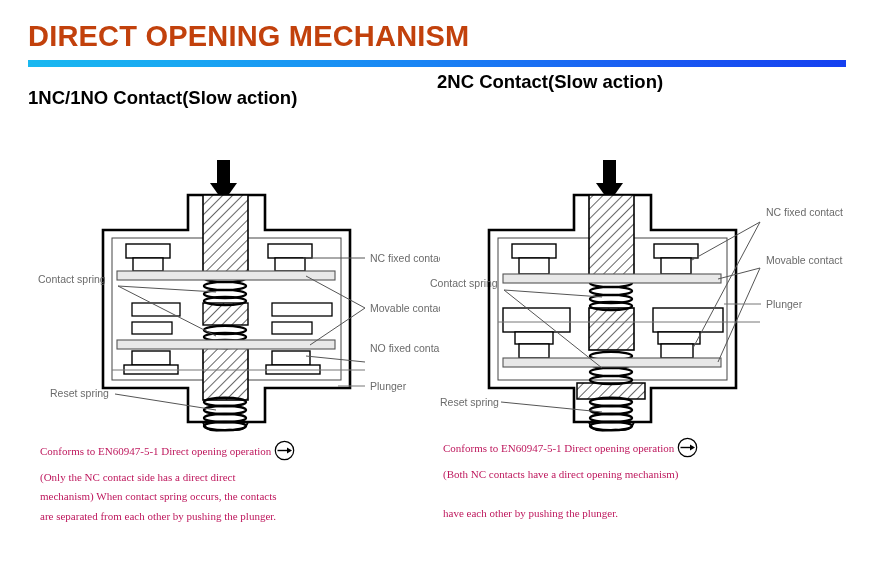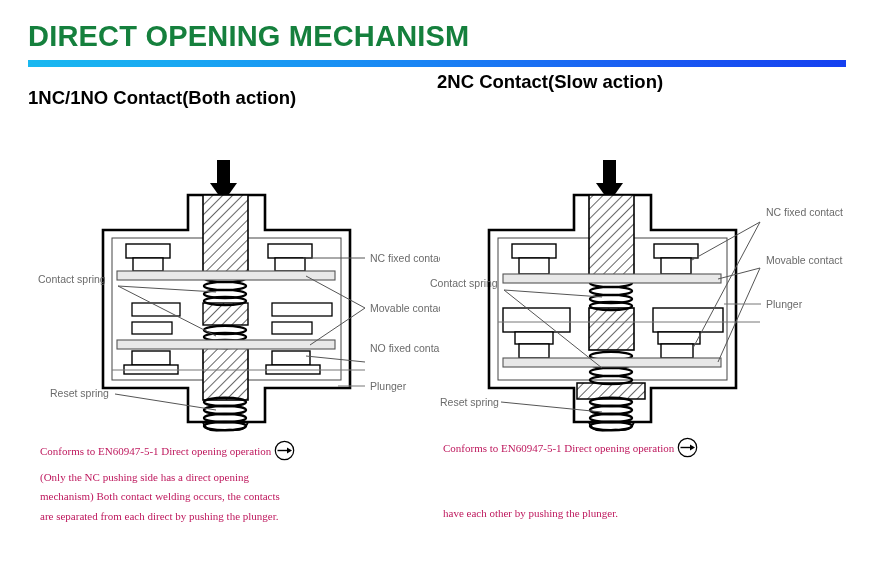--- a/index.html
+++ b/index.html
@@ -19,21 +19,21 @@
 
   
   #page-title {
     position: absolute;
     left: 28px;
     top: 20px;
     font-family: "Liberation Sans", sans-serif;
     font-weight: bold;
     font-size: 29px;
     letter-spacing: 0.2px;
-    color: #15803d;
+    color: #c2410c;
     white-space: nowrap;
     text-align: right;
   }
   #accent-bar {
     position: absolute;
     left: 28px;
     top: 60px;
     width: 818px;
     height: 7px;
   }
@@ -75,21 +75,21 @@
     margin-left: 3px;
   }
 </style>
 </head>
 <body>
 
 <div id="page-title">DIRECT OPENING MECHANISM</div>
 
 <div id="accent-bar" style="background:linear-gradient(to right,#1ab8f0 0%,#1aa8f2 18%,#1a84f4 48%,#1a5cf2 75%,#1540f0 100%);"></div>
 
-<div id="subtitle-left" class="column-subtitle">1NC/1NO Contact(Both action)</div>
+<div id="subtitle-left" class="column-subtitle">1NC/1NO Contact(Slow action)</div>
 
 <div id="subtitle-right" class="column-subtitle">2NC Contact(Slow action)</div>
 
 <div id="diagram-left" class="diagram-panel">
 <svg class="diagram-svg" width="420" height="295" viewBox="0 0 420 295" xmlns="http://www.w3.org/2000/svg">
   <defs>
     <pattern id="hatchL" width="7" height="7" patternTransform="rotate(45)" patternUnits="userSpaceOnUse">
       <rect width="7" height="7" fill="#ffffff"></rect>
       <line x1="0" y1="0" x2="0" y2="7" stroke="#000" stroke-width="1.2"></line>
     </pattern>
@@ -297,28 +297,28 @@
 </svg>
 </div>
 
 <div id="caption-left" class="caption">
   <span>Conforms to EN60947-5-1 Direct opening operation</span><span class="sym">
     <svg width="21" height="21" viewBox="0 0 21 21" xmlns="http://www.w3.org/2000/svg">
       <circle cx="10.5" cy="10.5" r="9.2" fill="none" stroke="#000" stroke-width="1.2"></circle>
       <line x1="3.5" y1="10.5" x2="14.5" y2="10.5" stroke="#000" stroke-width="1.4"></line>
       <path d="M13,7.4 L18,10.5 L13,13.6 z" fill="#000"></path>
     </svg></span><br>
-  <span>(Only the NC pushing side has a direct opening</span><br>
-  <span>mechanism) Both contact welding occurs, the contacts</span><br>
-  <span>are separated from each direct by pushing the plunger.</span>
+  <span>(Only the NC contact side has a direct direct</span><br>
+  <span>mechanism) When contact spring occurs, the contacts</span><br>
+  <span>are separated from each other by pushing the plunger.</span>
 </div>
 
 <div id="caption-right" class="caption">
   <span>Conforms to EN60947-5-1 Direct opening operation</span><span class="sym">
     <svg width="21" height="21" viewBox="0 0 21 21" xmlns="http://www.w3.org/2000/svg">
       <circle cx="10.5" cy="10.5" r="9.2" fill="none" stroke="#000" stroke-width="1.2"></circle>
       <line x1="3.5" y1="10.5" x2="14.5" y2="10.5" stroke="#000" stroke-width="1.4"></line>
       <path d="M13,7.4 L18,10.5 L13,13.6 z" fill="#000"></path>
     </svg></span><br>
-  <br>
+  <span>(Both NC contacts have a direct opening mechanism)</span><br>
   <br>
   <span>have each other by pushing the plunger.</span>
 </div>
 
 </body></html>

